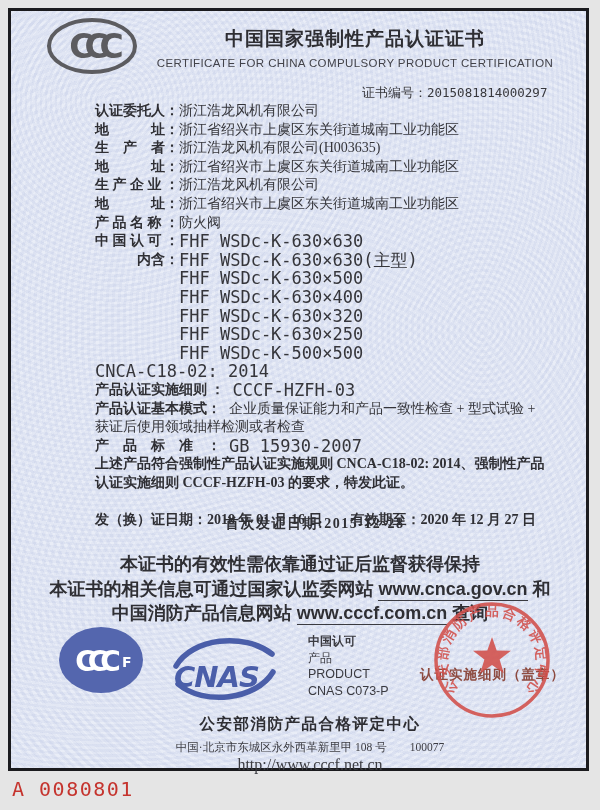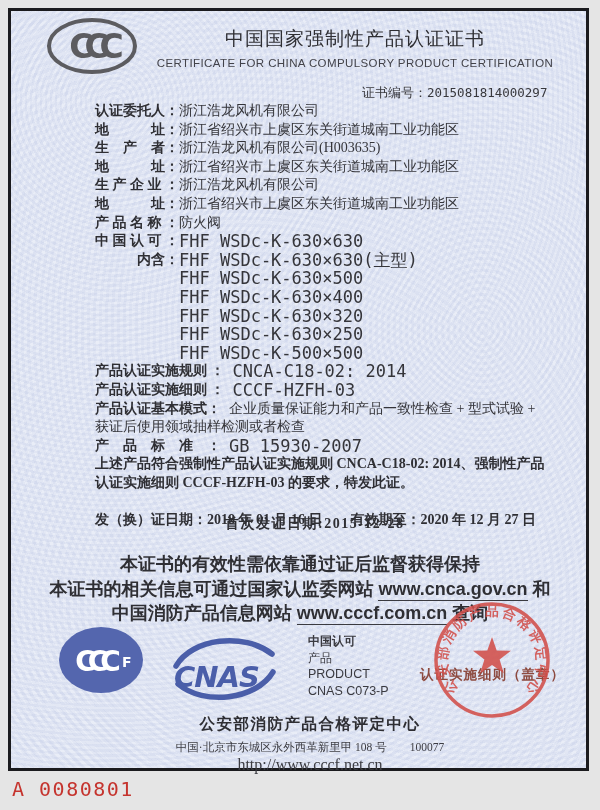--- a/index.html
+++ b/index.html
@@ -7,21 +7,21 @@
         font-family:"Liberation Serif",serif;color:#35353a;}
   .frame{position:absolute;left:8px;top:8px;width:581px;height:763px;box-sizing:border-box;
          border:3px solid #1b1b1e;background-color:#e9edf7;
          background-image:
            repeating-radial-gradient(circle at 18% 12%, rgba(255,255,255,0) 0 2.5px, rgba(110,130,195,.07) 2.5px 5px),
            repeating-radial-gradient(circle at 82% 42%, rgba(255,255,255,0) 0 3px, rgba(110,130,195,.06) 3px 6px),
            repeating-radial-gradient(circle at 40% 78%, rgba(255,255,255,0) 0 3.5px, rgba(110,130,195,.05) 3.5px 7px);
          z-index:0;}
   .abs{position:absolute;z-index:2;}
   .title-cn{top:26px;left:160px;width:390px;text-align:center;
-            font-family:"Liberation Sans",sans-serif;font-weight:400;font-size:19px;
+            font-family:"Liberation Sans",sans-serif;font-weight:700;font-size:19px;
             letter-spacing:1px;color:#2e2e33;}
   .title-en{top:57px;left:130px;width:450px;text-align:center;
             font-family:"Liberation Sans",sans-serif;font-size:11.5px;letter-spacing:.4px;color:#43434a;}
   .cert-no{top:84px;left:362px;font-size:13px;color:#38383d;white-space:nowrap;}
   .mono{font-family:"DejaVu Sans Mono",monospace;font-size:17px;}
   .cert-no .mono{font-size:12.5px;}
   .body{top:102px;left:95px;width:474px;font-size:14px;}
   .row{display:flex;height:18.6px;line-height:18.6px;white-space:nowrap;}
   .lb{flex:0 0 84px;font-weight:700;color:#2f2f34;}
   .lb.r{text-align:right;}
@@ -114,21 +114,20 @@
       </div>
     <div class="row">
         <span class="lb"></span>
         <span class="mono">FHF WSDc-K-630×250</span>
       </div>
     <div class="row">
         <span class="lb"></span>
         <span class="mono">FHF WSDc-K-500×500</span>
       </div>
     <div class="row">
-        <span class="lb2">产品认证实施规则 ：</span>
         <span class="mono">CNCA-C18-02: 2014</span>
       </div>
     <div class="row">
         <span class="lb2">产品认证实施细则 ：</span>
         <span class="mono">CCCF-HZFH-03</span>
       </div>
     <div class="row">
         <span class="lb2">产品认证基本模式：</span>
         <span>企业质量保证能力和产品一致性检查 + 型式试验 +</span>
       </div>

